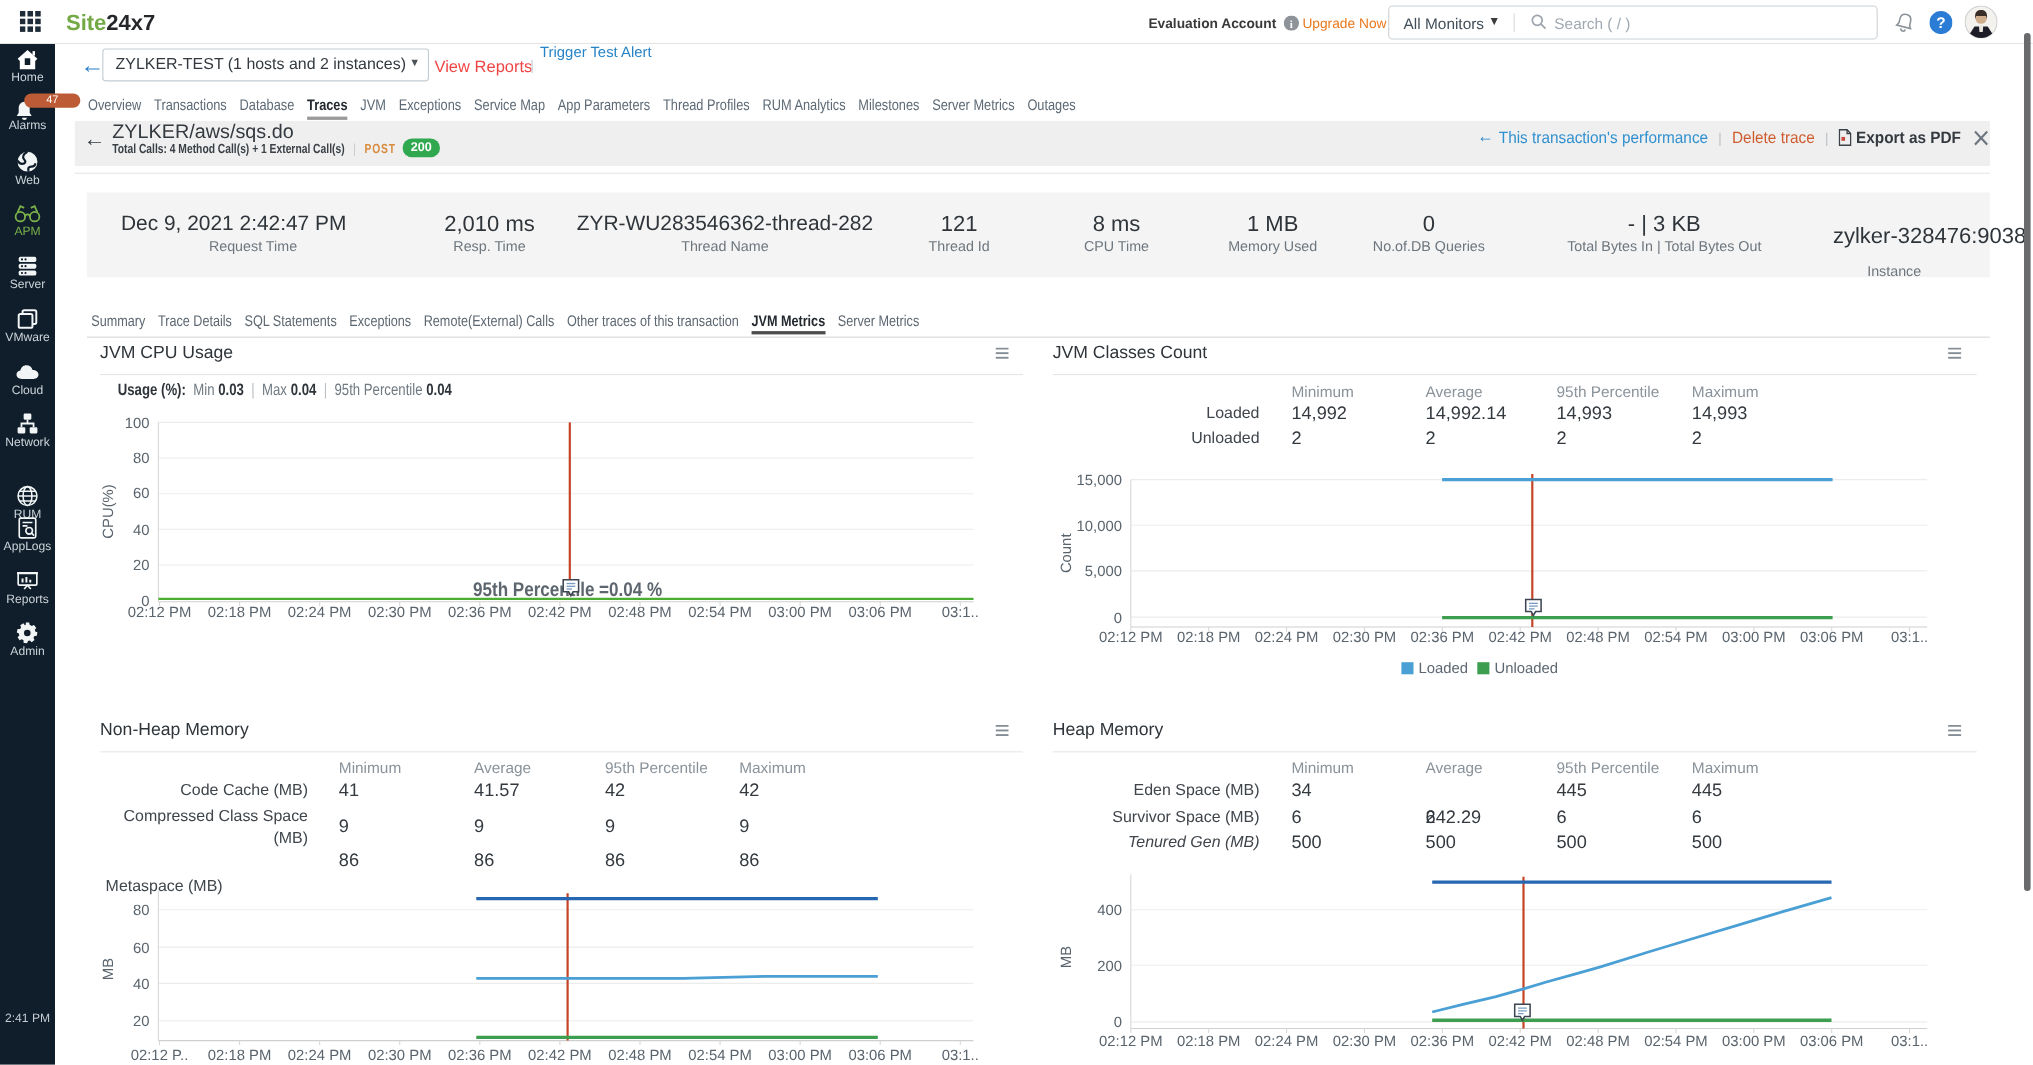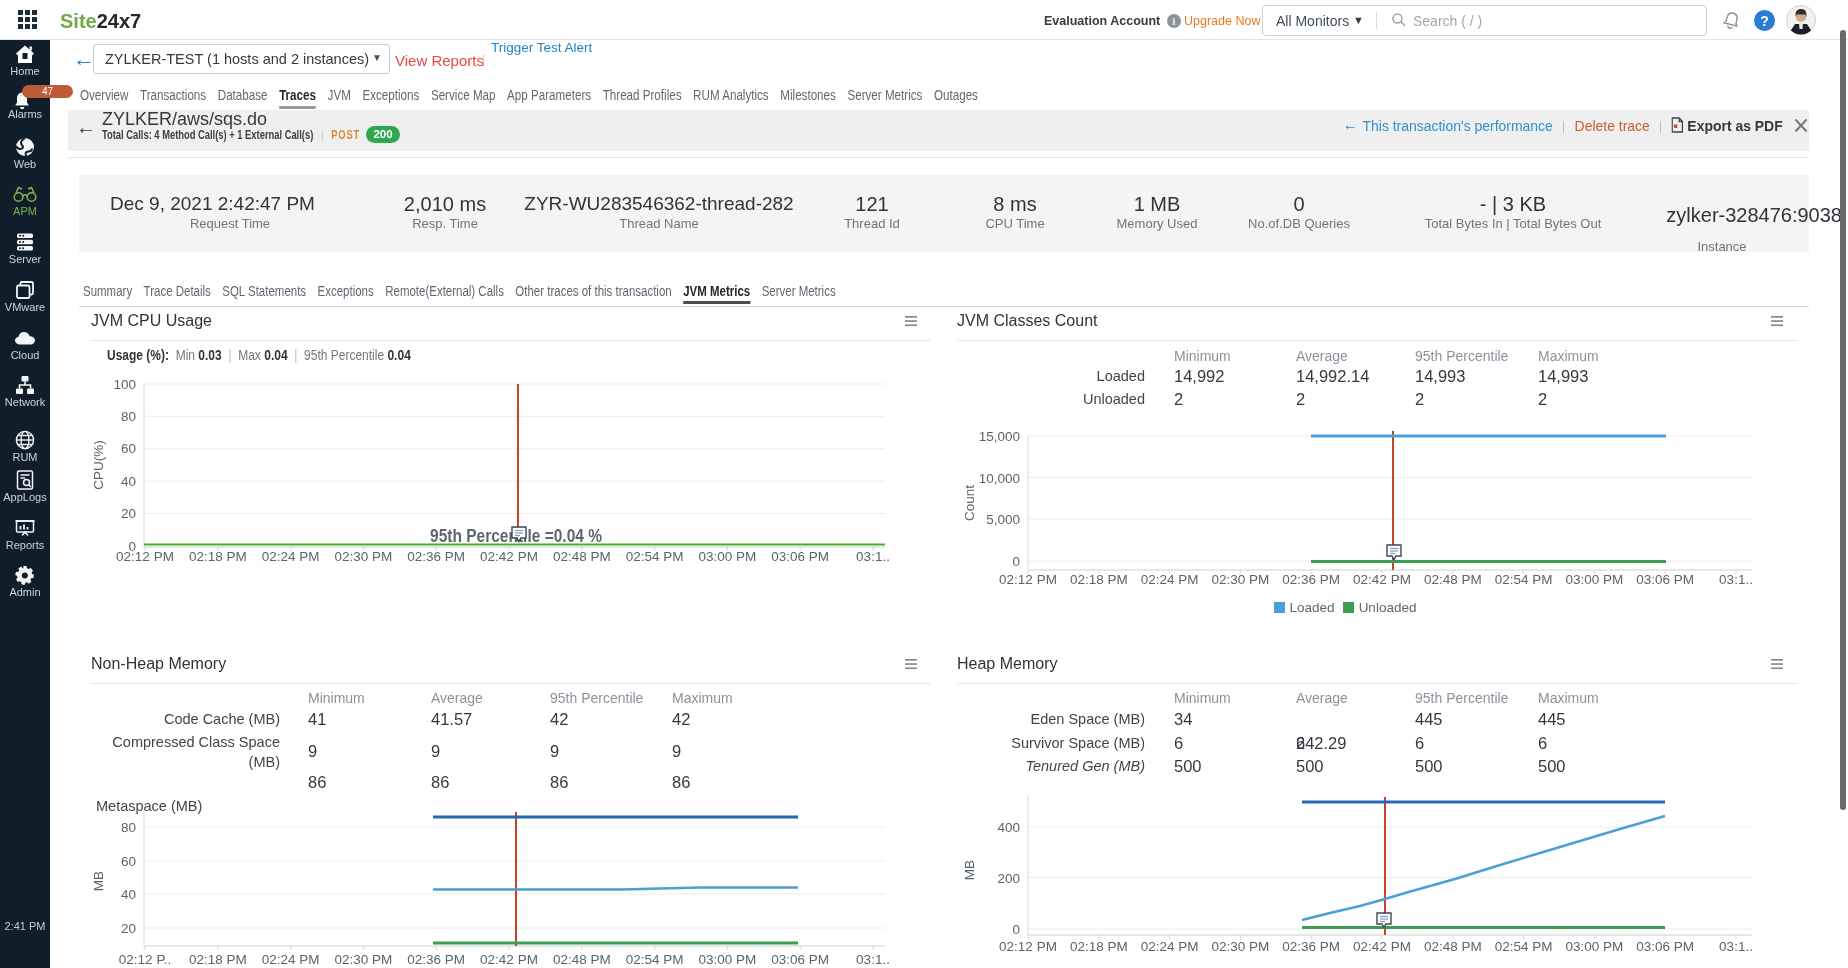--- a/index.html
+++ b/index.html
@@ -148,21 +148,21 @@
         <g fill="#f2f5f6">
           <rect x="6.5" y="1" width="7" height="5.5" rx="1"></rect>
           <rect x="1" y="13.5" width="7" height="5.5" rx="1"></rect>
           <rect x="12" y="13.5" width="7" height="5.5" rx="1"></rect>
         </g>
         <path d="M10 6.5 L10 10 M4.5 13.5 L4.5 10 L15.5 10 L15.5 13.5" stroke="#f2f5f6" stroke-width="1.6" fill="none"></path>
       </svg>
 <span class="sidelabel">Network</span>
 </div>
 
-<div class="sideitem" style="top:430px;">
+<div class="sideitem" style="top:441px;">
 <svg width="20" height="20" viewBox="0 0 20 20" fill="none" stroke="#f2f5f6" stroke-width="1.4">
         <circle cx="10" cy="10" r="8.6"></circle>
         <ellipse cx="10" cy="10" rx="4" ry="8.6"></ellipse>
         <line x1="1.4" y1="10" x2="18.6" y2="10"></line>
         <line x1="2.5" y1="5.5" x2="17.5" y2="5.5"></line>
         <line x1="2.5" y1="14.5" x2="17.5" y2="14.5"></line>
       </svg>
 <span class="sidelabel">RUM</span>
 </div>
 

